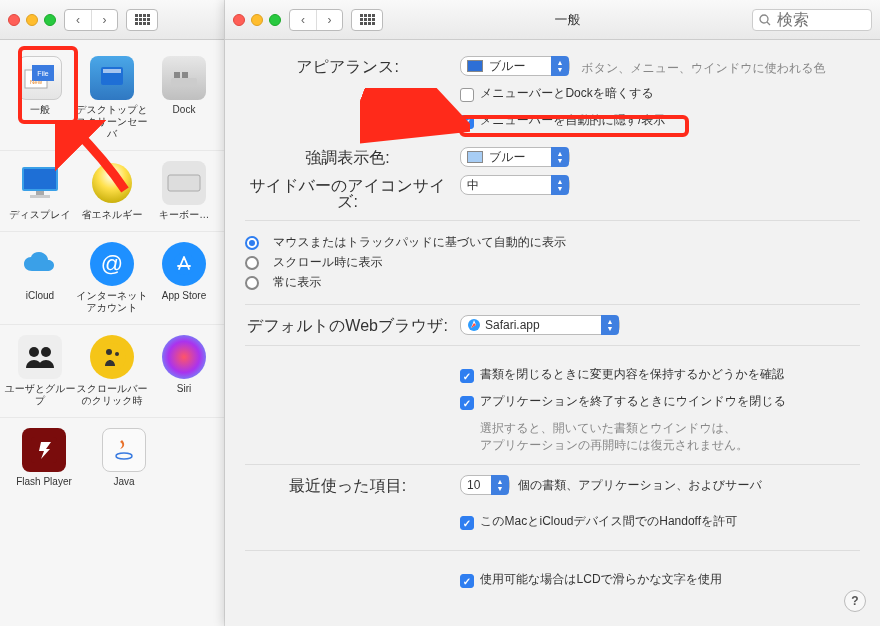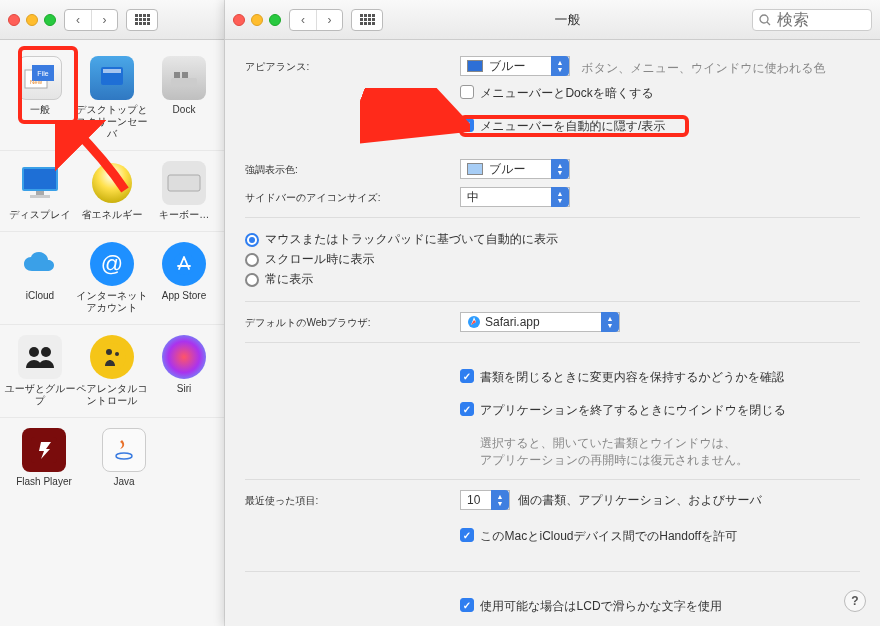--- a/index.html
+++ b/index.html
@@ -106,47 +106,47 @@
     display:flex; align-items:center; gap:4px;
     border:1px solid #ccc; border-radius:4px;
     background:#fff; height:22px; padding:0 6px; width:120px;
   }
   .searchbox input { border:none; outline:none; font-size:16px; width:85px; background:transparent; }
 
   .pane {
     padding: 16px 20px 20px 20px;
   }
   .row { display:flex; align-items:flex-start; margin-bottom:8px; }
-  .lbl { width:215px; text-align:left; padding-right:10px; padding-top:3px; font-size:10px; line-height:16px; }
+  .lbl { width:215px; text-align:center; padding-right:10px; padding-top:3px; font-size:16px; line-height:16px; }
   .ctl { flex:1; }
   .hint { font-size:12px; color:#888; }
   .select {
     display:inline-flex; align-items:center;
-    border:1px solid #bbb; border-radius:0; background:#fff;
+    border:1px solid #bbb; border-radius:8px; background:#fff;
     height:20px; min-width:110px; padding:0 0 0 6px;
     font-size:12px;
   }
   .select .sw { width:16px; height:12px; margin-right:6px; border:1px solid #888; }
   .sw.blue { background:#2d6fd6; }
   .select .val { flex:1; }
   .select .arrows {
     width:18px; height:20px;
     background:#3f7fe0;
     border-top-right-radius:4px; border-bottom-right-radius:4px;
     display:flex; flex-direction:column; align-items:center; justify-content:center;
     color:#fff; font-size:7px; line-height:7px;
   }
-  .checkbox { display:flex; align-items:flex-start; gap:6px; font-size:12px; margin:16px 0; }
+  .checkbox { display:flex; align-items:flex-end; gap:6px; font-size:12px; margin:10px 0; }
   .cb {
     width:14px; height:14px; border:1px solid #999; border-radius:3px; background:#fff;
     display:flex; align-items:center; justify-content:center;
     color:#fff; font-size:10px; font-weight:bold;
   }
   .cb.on { background:#2f7ef0; border-color:#2f7ef0; }
-  .radio { display:flex; align-items:center; gap:6px; font-size:12px; margin:3px 0; }
+  .radio { display:flex; align-items:center; gap:14px; font-size:12px; margin:3px 0; }
   .rb {
     width:14px; height:14px; border:2px solid #888; border-radius:50%; background:#fff;
     display:flex; align-items:center; justify-content:center;
   }
   .rb.on { border-color:#2f7ef0; }
   .rb.on::after { content:""; width:6px; height:6px; border-radius:50%; background:#2f7ef0; }
   .divider { border-top:1px solid #ddd; margin:10px 0; }
   .small-select { min-width:50px; }
 
   .help-icon {
@@ -293,21 +293,21 @@
       </div>
       <div class="pref-item">
         <div class="pref-icon ic-parental">
           <svg width="30" height="30">
               <circle cx="15" cy="15" r="14" fill="#f5c518"></circle>
               <circle cx="12" cy="10" r="3" fill="#333"></circle>
               <circle cx="20" cy="12" r="2" fill="#333"></circle>
               <path d="M8 24c0-4 3-6 5-6s5 2 5 6" fill="#333"></path>
             </svg>
         </div>
-        <span>ペアレンタルコントロール</span>
+        <span>スクロールバーのクリック時</span>
       </div>
       <div class="pref-item">
         <div class="pref-icon ic-siri"></div>
         <span>Siri</span>
       </div>
     </div>
 
     <div class="pref-row" style="border-bottom:none">
       <div class="pref-item">
         <div class="pref-icon ic-flash">

